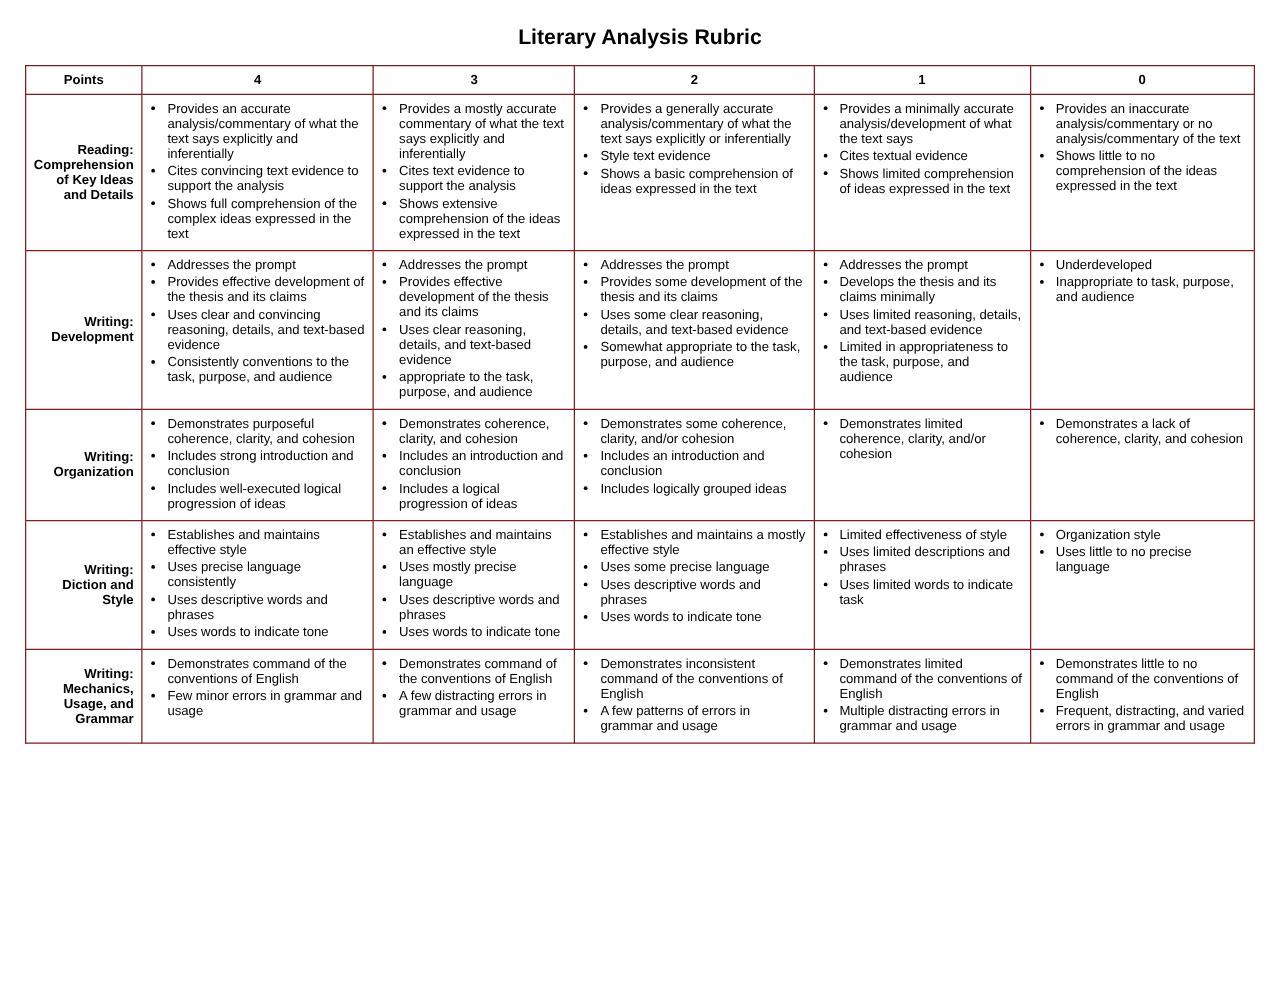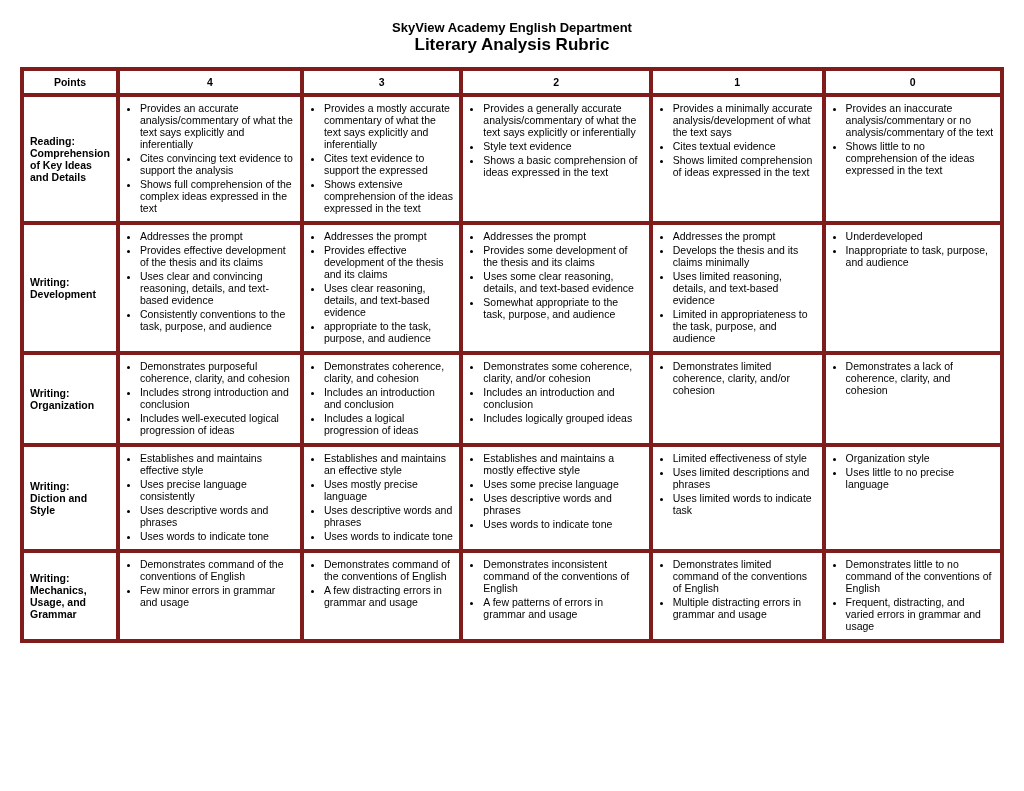--- a/index.html
+++ b/index.html
@@ -21,48 +21,47 @@
     .page-title .sub-title {
       font-weight: bold;
       font-size: 17px;
     }
     table {
       width: 100%;
       border-collapse: collapse;
       font-size: 10.5px;
     }
     th, td {
-      border: 4px solid #7f1d1d;
+      border: 1px solid #7f1d1d;
       padding: 5px 6px;
       vertical-align: top;
     }
     th {
       text-align: center;
       font-weight: bold;
       background: #fff;
     }
     .row-header {
-      text-align: left;
+      text-align: right;
       font-weight: bold;
       vertical-align: middle;
     }
     ul {
       padding-left: 14px;
       margin: 0;
     }
     ul li {
       margin-bottom: 2px;
     }
   </style>
 </head>
 <body>
 
 <div>
   <div class="page-title">
-    <div class="main-title">SkyView Academy English Department</div>
     <div class="sub-title">Literary Analysis Rubric</div>
   </div>
 </div>
 
 <table>
   <thead>
     <tr>
       <th>Points</th>
       <th>4</th>
       <th>3</th>
@@ -80,21 +79,21 @@
         <td>
           <ul>
             <li>Provides an accurate analysis/commentary of what the text says explicitly and inferentially</li>
             <li>Cites convincing text evidence to support the analysis</li>
             <li>Shows full comprehension of the complex ideas expressed in the text</li>
           </ul>
         </td>
         <td>
           <ul>
             <li>Provides a mostly accurate commentary of what the text says explicitly and inferentially</li>
-            <li>Cites text evidence to support the expressed</li>
+            <li>Cites text evidence to support the analysis</li>
             <li>Shows extensive comprehension of the ideas expressed in the text</li>
           </ul>
         </td>
         <td>
           <ul>
             <li>Provides a generally accurate analysis/commentary of what the text says explicitly or inferentially</li>
             <li>Style text evidence</li>
             <li>Shows a basic comprehension of ideas expressed in the text</li>
           </ul>
         </td>

